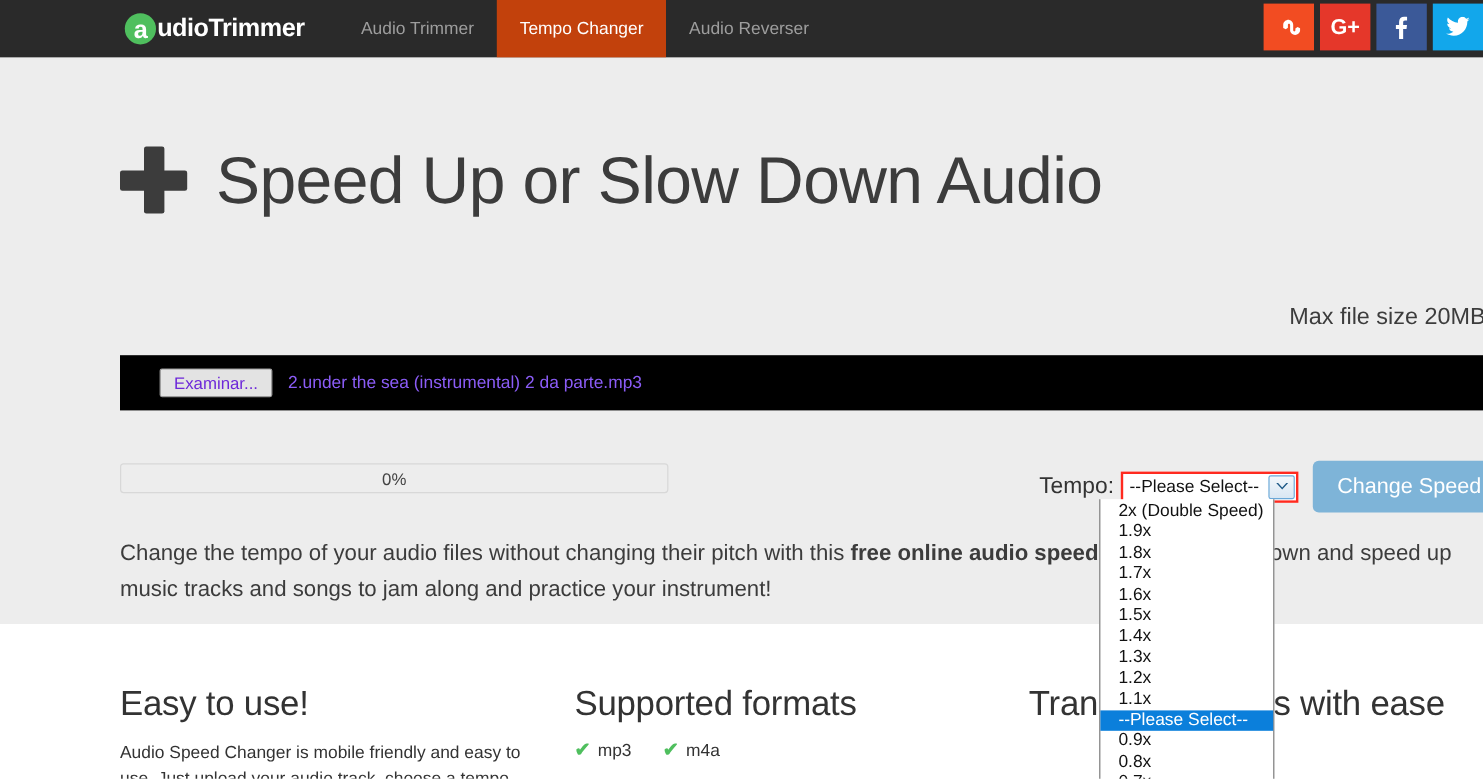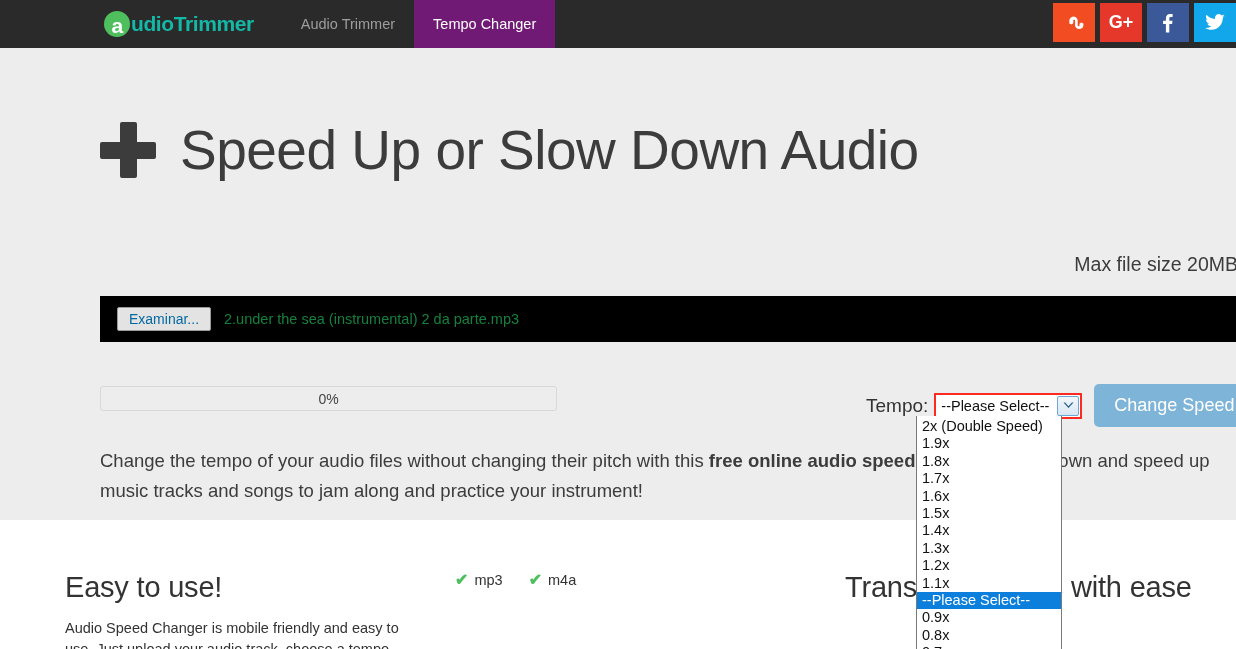--- a/index.html
+++ b/index.html
@@ -35,38 +35,38 @@
   .logo-badge span {
     color: #ffffff;
     font-size: 21px;
     font-weight: bold;
     line-height: 1;
     position: relative;
     top: 1px;
     letter-spacing: -0.5px;
   }
   .logo-text {
-    color: #14b8a6;
+    color: #ffffff;
     font-size: 21px;
     font-weight: bold;
     letter-spacing: -0.4px;
   }
   .nav {
     display: flex; align-items: stretch;
   }
   .nav-item {
     display: flex; align-items: center;
     padding: 12px 19px;
     color: #9d9d9d;
     font-size: 14.5px;
     text-decoration: none;
     white-space: nowrap;
   }
   .nav-item.active {
-    background: #701a75;
+    background: #c2410c;
     color: #ffffff;
   }
   .social {
     position: absolute;
     right: 0; top: 3px;
     display: flex;
     gap: 5px;
     padding-right: 0px;
   }
   .social-btn {
@@ -129,29 +129,30 @@
     position: absolute;
     left: 100px; top: 248px;
     width: 1140px; height: 46px;
     background: #000000;
     display: flex; align-items: center;
     padding-left: 17px;
   }
   .browse-btn {
     background: #e3e3e3;
     border: 1px solid #9a9a9a;
-    color: #0369a1;
+    color: #6d28d9;
     font-size: 14px;
     font-family: "Liberation Sans", sans-serif;
     padding: 3px 11px;
     border-radius: 2px;
     cursor: default;
+    margin-left: 16px;
   }
   .file-name {
-    color: #15803d;
+    color: #8b5cf6;
     font-size: 14.5px;
     margin-left: 13px;
   }
 
   .progress {
     position: absolute;
     left: 100px; top: 338px;
     width: 457px; height: 25px;
     background: #ededed;
     border: 1px solid #d8d8d8;
@@ -227,34 +228,34 @@
     background: #ffffff;
     border: 1px solid #7a7a7a;
     border-top: none;
     z-index: 50;
     padding-top: 2px;
   }
   .dd-opt {
     font-size: 14.5px;
     line-height: 17.4px;
     color: #111;
-    padding-left: 5px;
+    padding-left: 15px;
     white-space: nowrap;
   }
   .dd-opt.sel {
     background: #0b7fdb;
     color: #ffffff;
   }
 
   
   .features {
     position: relative;
     background: #ffffff;
     height: 129px;
-    padding-left: 65px;
+    padding-left: 100px;
     padding-top: 50px;
   }
   .cols {
     display: flex;
   }
   .col { width: 390px; padding-right: 30px; }
   .col h2 {
     font-size: 29px;
     font-weight: normal;
     color: #333333;
@@ -292,20 +293,21 @@
   <a class="logo-wrap" href="#">
     <span class="logo-badge">
       <span>a</span>
     </span>
     <span class="logo-text">udioTrimmer</span>
   </a>
 
   <nav class="nav">
     <a class="nav-item" href="#">Audio Trimmer</a>
     <a class="nav-item active" href="#">Tempo Changer</a>
+    <a class="nav-item" href="#">Audio Reverser</a>
   </nav>
 
   <div class="social">
     <a class="social-btn sb-stumble" href="#">
       <svg width="20" height="20" viewBox="0 0 24 24" aria-hidden="true">
         <path fill="#fff" d="M12 4.2c-3.1 0-5.6 2.2-5.6 5v3.3l2.6 1.2 2.1-1.5V9.3c0-.7.5-1.2 1.1-1.2s1.1.5 1.1 1.2v5.4c0 2.6 2.3 4.6 5 4.6s5-2 5-4.6v-2.1l-2.6-1.2-2.1 1.5v1.8c0 .7-.5 1.2-1.1 1.2s-1.1-.5-1.1-1.2V9.2c0-2.8-2.3-5-5.4-5z"></path>
       </svg>
     </a>
     <a class="social-btn sb-gplus" href="#">
       <span>G+</span>
@@ -379,20 +381,21 @@
 
 <div class="features">
   <div class="cols">
 
     <div class="col">
       <h2>Easy to use!</h2>
       <p>Audio Speed Changer is mobile friendly and easy to use. Just upload your audio track, choose a tempo setting.</p>
     </div>
 
     <div class="col">
+      <h2>Supported formats</h2>
       <div class="fmt-row">
         <span class="fmt">
           <span class="check">✔</span>
           <span>mp3</span>
         </span>
         <span class="fmt">
           <span class="check">✔</span>
           <span>m4a</span>
         </span>
       </div>

